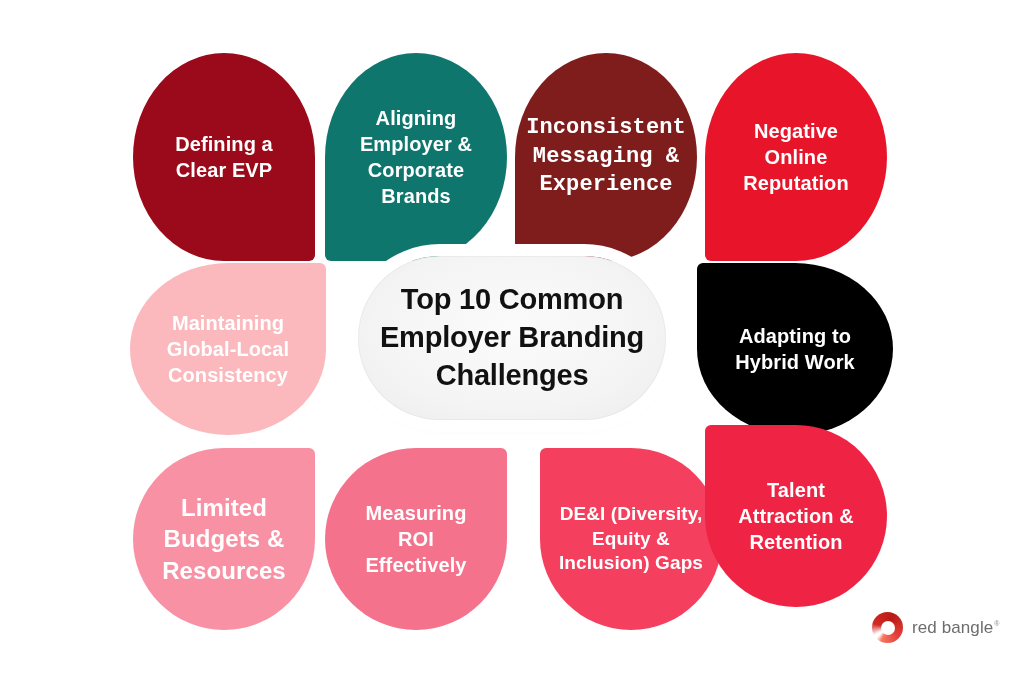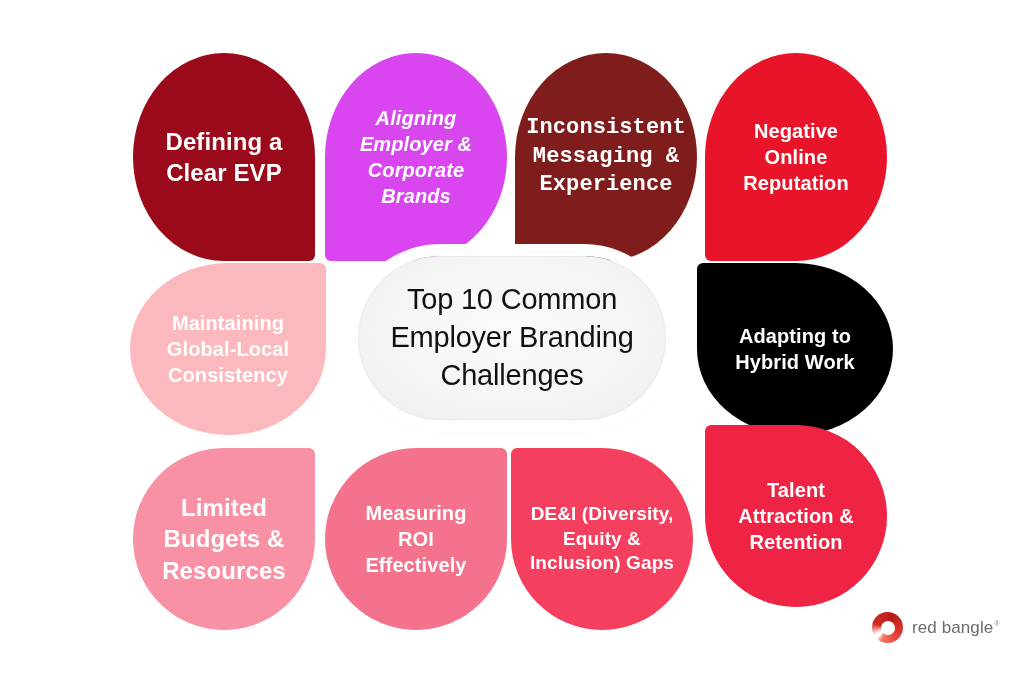--- a/index.html
+++ b/index.html
@@ -58,21 +58,21 @@
       radial-gradient(ellipse at 50% 45%, #fbfbfb 0%, #f4f4f4 62%, #ececed 100%);
     border-radius: 92px;
     box-shadow:
       0 0 0 12px #ffffff,
       0 3px 14px rgba(0,0,0,0.10),
       inset 0 0 0 1px rgba(0,0,0,0.035);
     z-index: 20;
   }
   #hub .hubtext {
     color: #111111;
-    font-weight: 400;
+    font-weight: 700;
     font-size: 29px;
     line-height: 1.30;
     text-align: center;
     white-space: pre-line;
     letter-spacing: -0.2px;
   }
 
   
   #logo {
     position: absolute;
@@ -118,25 +118,25 @@
     vertical-align: super;
     margin-left: 1px;
   }
 </style>
 </head>
 <body>
 
 <div id="canvas">
 
   <div id="petal-layer">
-      <div class="petal tip-br" style="left: 133px; top: 53px; width: 182px; height: 208px; background: rgb(155, 10, 26); font-size: 24px; align-items: center;">
+      <div class="petal tip-br" style="left: 133px; top: 53px; width: 182px; height: 208px; background: rgb(155, 10, 26); font-size: 20px; align-items: center;">
         <div class="ptext">Defining a
 Clear EVP</div>
       </div>
-      <div class="petal tip-bl" style="left: 325px; top: 53px; width: 182px; height: 208px; background: #d946ef; font-size: 20px; font-style: italic;">
+      <div class="petal tip-bl" style="left: 325px; top: 53px; width: 182px; height: 208px; background: #0f766e; font-size: 20px;">
         <div class="ptext">Aligning
 Employer &amp;
 Corporate
 Brands</div>
       </div>
       <div class="petal tip-bl" style="left: 515px; top: 53px; width: 182px; height: 208px; background: #7f1d1d; font-size: 22px; font-family: Liberation Mono, monospace;">
         <div class="ptext">Inconsistent
 Messaging &amp;
 Experience</div>
       </div>
@@ -157,21 +157,21 @@
       <div class="petal tip-tr" style="left: 133px; top: 448px; width: 182px; height: 182px; background: rgb(247, 145, 163); font-size: 24px;">
         <div class="ptext">Limited
 Budgets &amp;
 Resources</div>
       </div>
       <div class="petal tip-tr" style="left: 325px; top: 448px; width: 182px; height: 182px; background: rgb(244, 114, 140); font-size: 20px;">
         <div class="ptext">Measuring
 ROI
 Effectively</div>
       </div>
-      <div class="petal tip-tl" style="left: 511px; top: 448px; width: 182px; height: 182px; background: rgb(244, 63, 94); font-size: 19px;">
+      <div class="petal tip-tl" style="left: 540px; top: 448px; width: 182px; height: 182px; background: rgb(244, 63, 94); font-size: 19px;">
         <div class="ptext">DE&amp;I (Diversity,
 Equity &amp;
 Inclusion) Gaps</div>
       </div>
       <div class="petal tip-tl" style="left: 705px; top: 425px; width: 182px; height: 182px; background: rgb(239, 35, 68); font-size: 20px;">
         <div class="ptext">Talent
 Attraction &amp;
 Retention</div>
       </div>
     </div>

